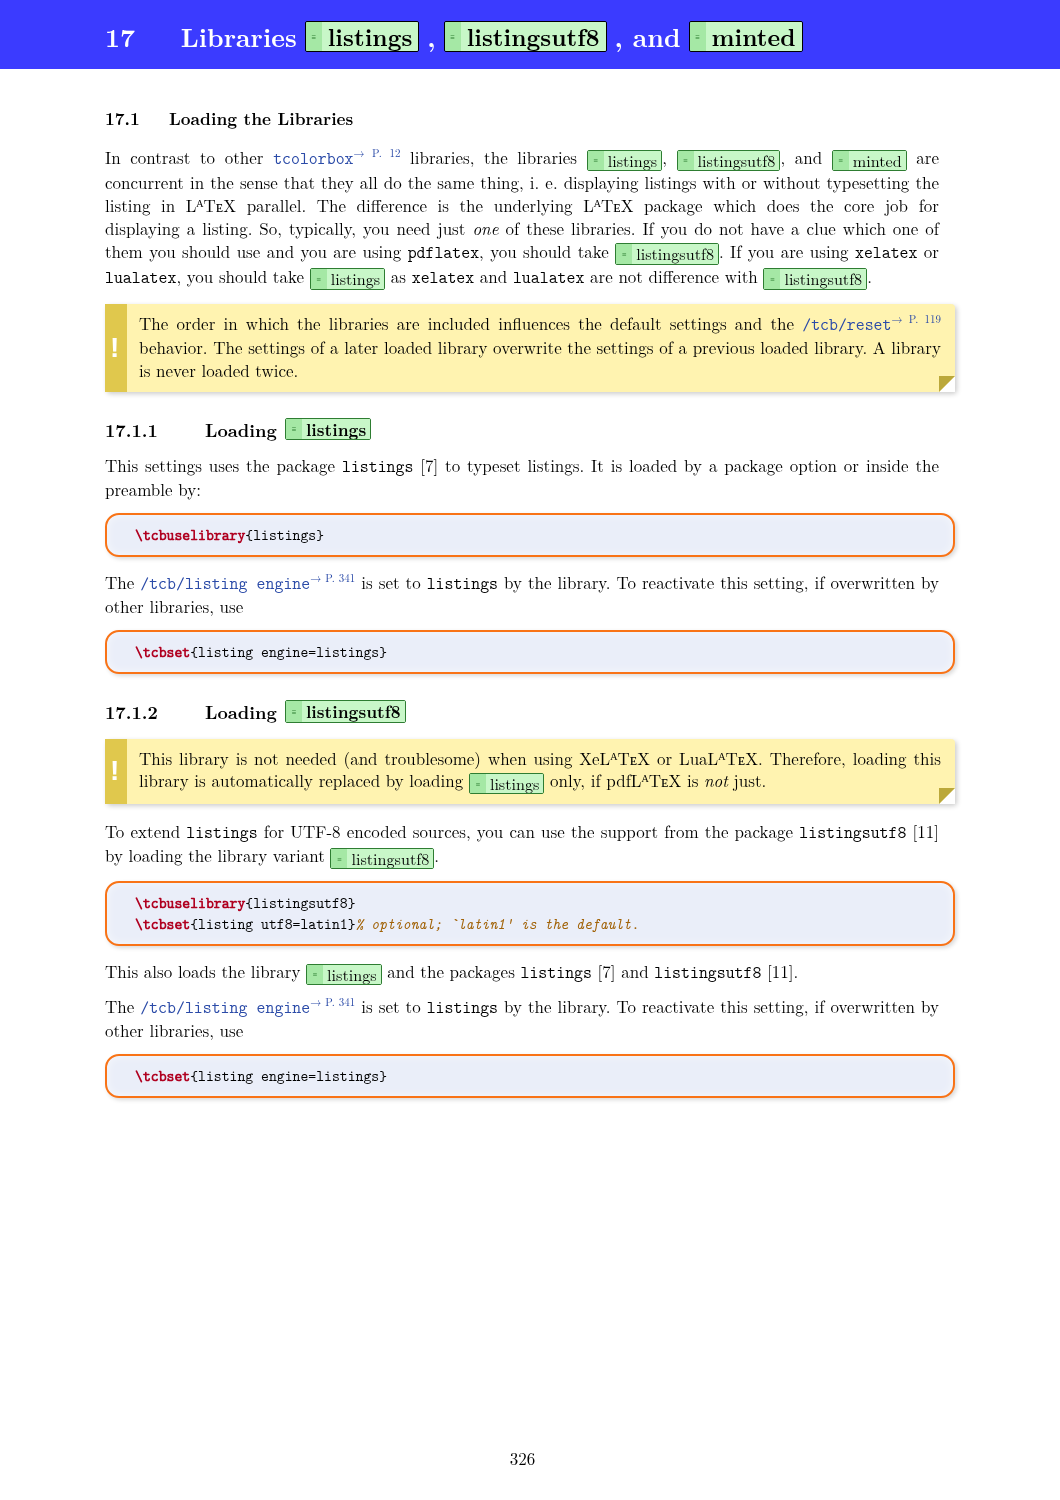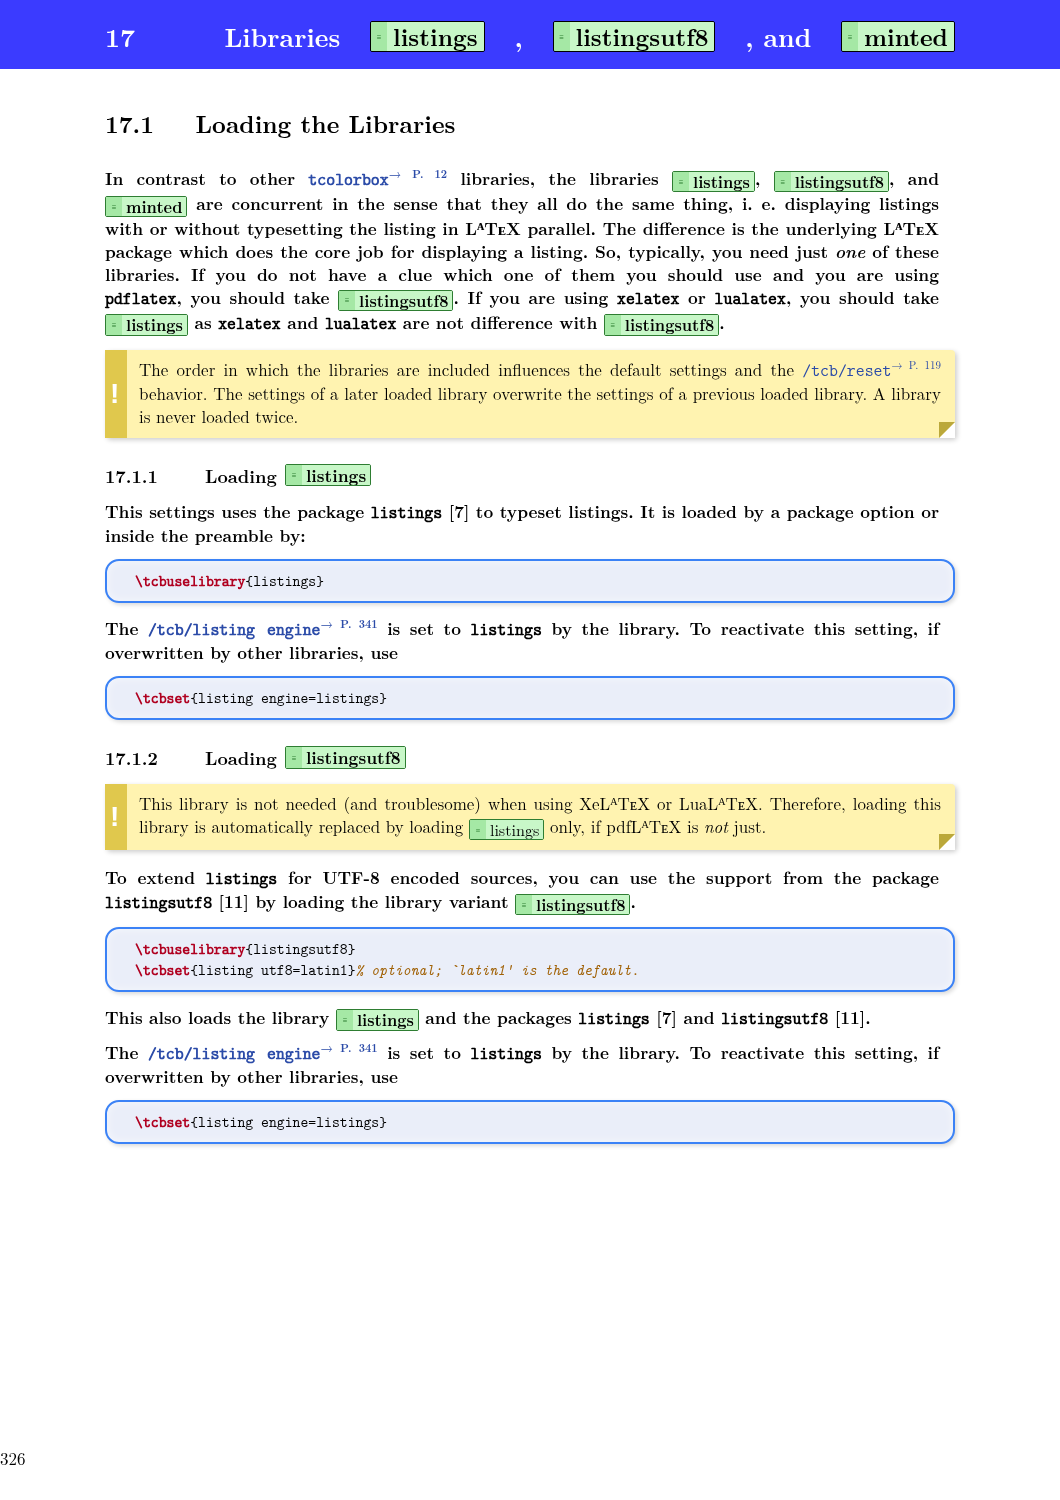--- a/index.html
+++ b/index.html
@@ -21,41 +21,40 @@
 }
 .header-inner {
   margin: 0 105px;
   color: #fff;
   font-weight: bold;
   font-size: 26px;
   display: flex;
   align-items: center;
   gap: 8px;
   flex-wrap: wrap;
-  justify-content: space-between;
 }
 .content {
   margin: 0 105px;
   font-size: 17px;
   line-height: 1.35;
 }
 h2.subsection {
-  font-size: 24px;
-  font-weight: bold;
-  margin: 38px 0 28px 0;
+  font-size: 17px;
+  font-weight: bold;
+  margin: 38px 0 16px 0;
 }
 h3.subsubsection {
   font-size: 18px;
   font-weight: bold;
   margin: 26px 0 12px 0;
   display: flex;
   align-items: flex-start;
   gap: 8px;
 }
-p { margin: 8px 16px 10px 0; text-align: justify; font-weight: bold; }
+p { margin: 8px 16px 10px 0; text-align: justify; }
 .tt { font-family: "Latin Modern Mono", "Courier New", monospace; }
 .lib-badge {
   display: inline-flex;
   align-items: stretch;
   border: 1px solid #2e7d32;
   border-radius: 2px;
   overflow: hidden;
   vertical-align: middle;
   font-size: 0.95em;
   line-height: 1.2;
@@ -127,34 +126,34 @@
   width: 0; height: 0;
   border-style: solid;
   border-width: 16px 16px 0 0;
   border-color: #bba83a transparent transparent transparent;
 }
 .code-box {
   position: relative;
   margin: 12px 0 14px 0;
   padding: 10px 18px 10px 28px;
   background: #eaeef9;
-  border: 2px solid #3b82f6;
+  border: 2px solid #f97316;
   border-radius: 14px;
   font-family: "Latin Modern Mono", "Courier New", monospace;
   font-size: 15px;
   box-shadow: inset 0 0 10px rgba(255,255,255,0.6), 2px 2px 4px rgba(0,0,0,0.15);
   white-space: pre-wrap;
 }
 .code-cmd { color: #b00020; font-weight: bold; }
 .code-comment { color: #a16207; font-style: italic; }
 .pagenum {
   position: absolute;
   bottom: 30px;
   left: 0; right: 15px;
-  text-align: left;
+  text-align: center;
   font-size: 17px;
 }
 .italic { font-style: italic; }
 </style>
 </head>
 <body>
 
 <div class="page">
 
   <div class="header-band">

